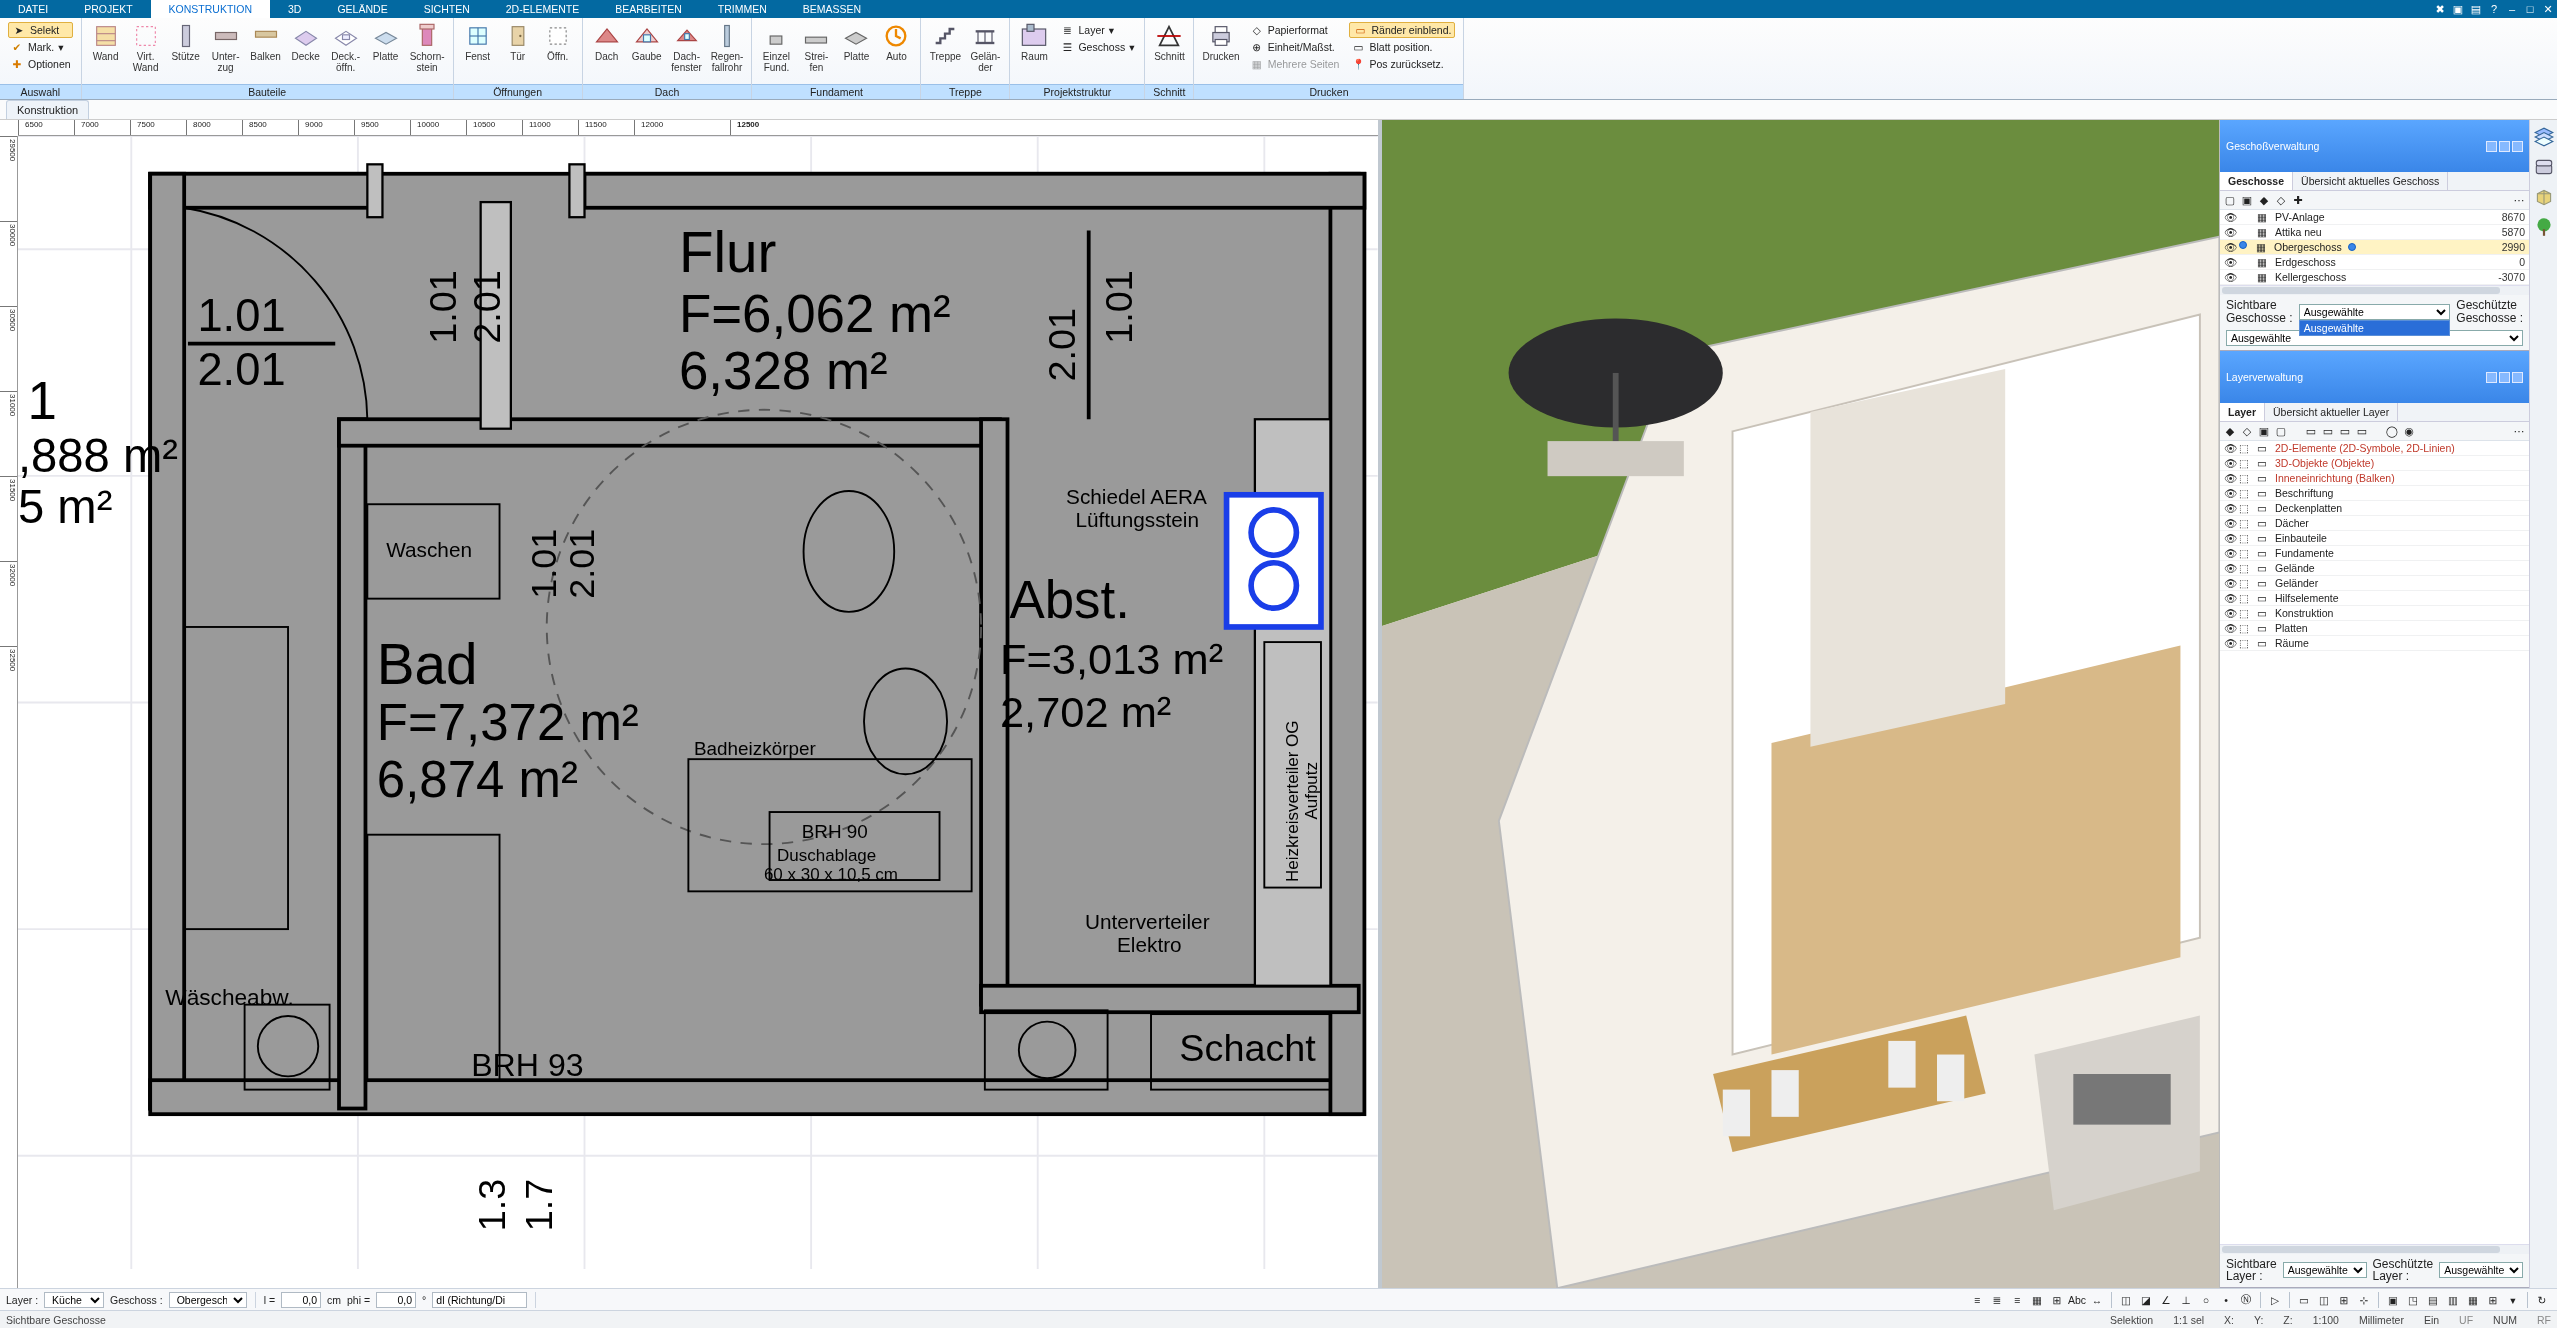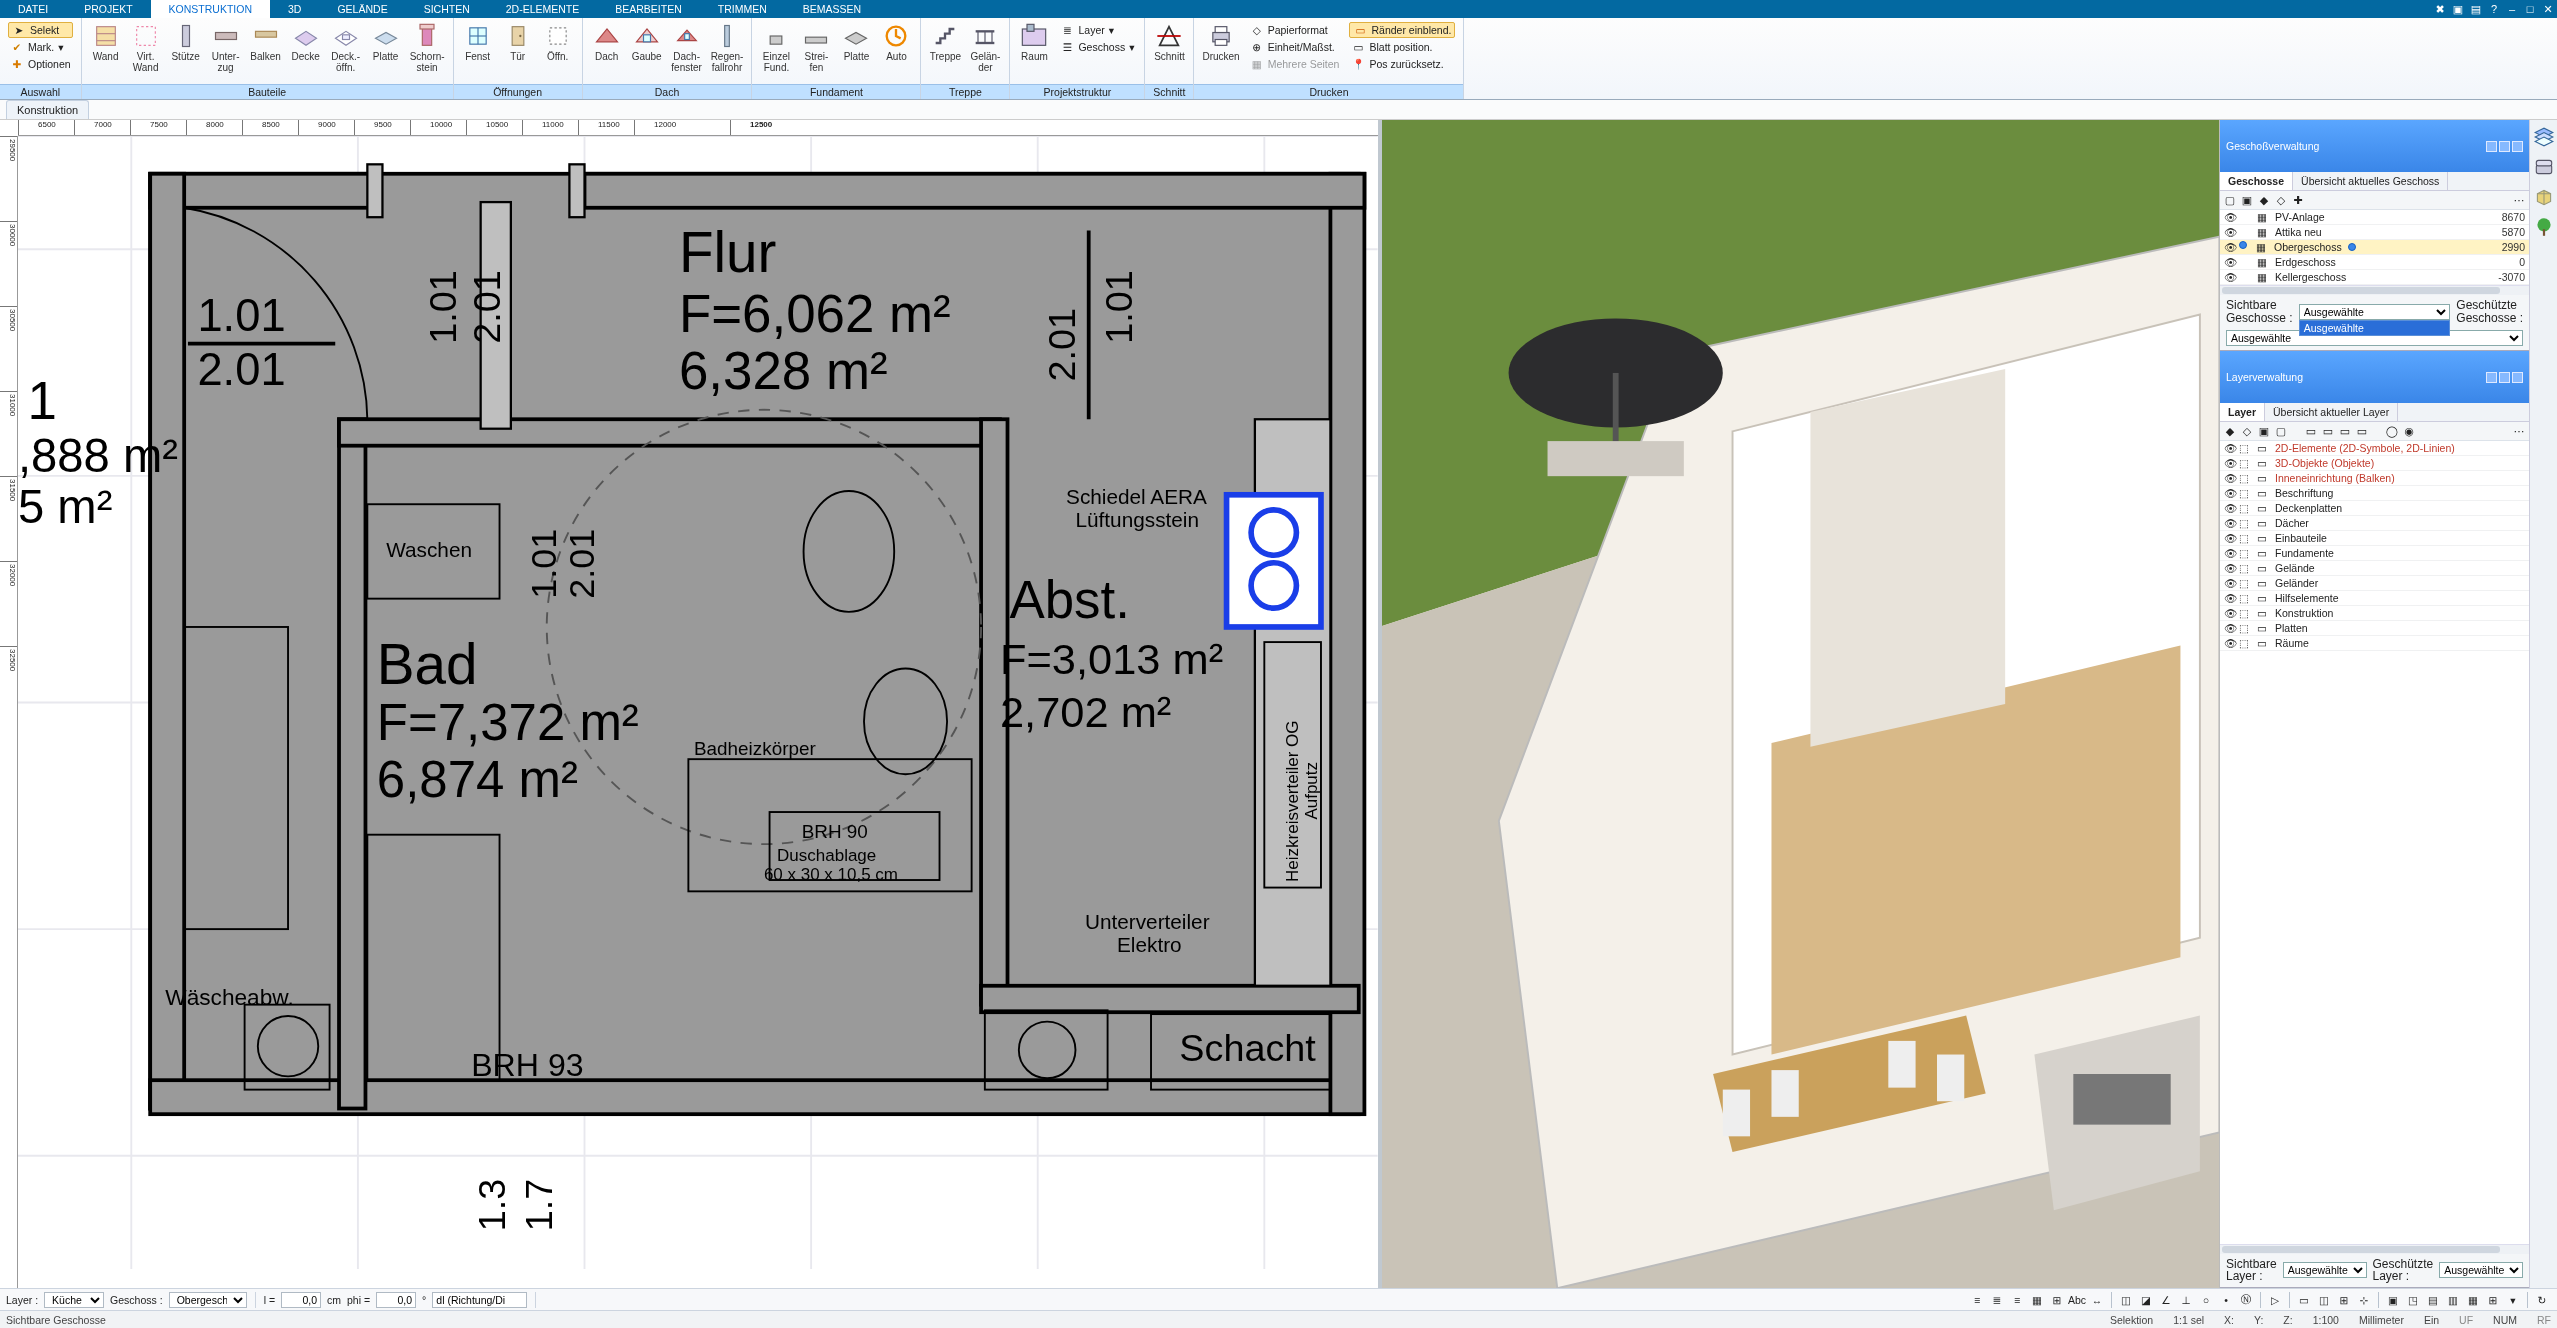--- a/index.html
+++ b/index.html
@@ -38,21 +38,21 @@
 .view2d { flex:1.02; display:flex; position:relative; border-right:4px solid #c0c8d0; background:#fff; min-width:0;}
 .view3d { flex:0.62; position:relative; background:#888; min-width:0; overflow:hidden;}
 .sidepanel { width:310px; display:flex; flex-direction:column; border-left:1px solid #bbb; background:#f4f6f8; min-width:0;}
 .edge-tools{ width:28px; background:#eef2f6; border-left:1px solid #ccd; display:flex; flex-direction:column; align-items:center; gap:8px; padding-top:6px;}
 .edge-tools .et{width:22px;height:22px;display:flex;align-items:center;justify-content:center;cursor:pointer;}
 
 
 .ruler-h{position:absolute;top:0;left:18px;right:0;height:16px;background:#fff;border-bottom:1px solid #999;font-size:8px;overflow:hidden;}
 .ruler-v{position:absolute;top:16px;left:0;width:18px;bottom:0;background:#fff;border-right:1px solid #999;font-size:8px;}
 .canvas2d{position:absolute;top:16px;left:18px;right:0;bottom:0;background:#fff;overflow:hidden;}
-.ruler-h .tick{position:absolute;top:0;height:100%;border-left:1px solid #777;padding-left:19px;}
+.ruler-h .tick{position:absolute;top:0;height:100%;border-left:1px solid #777;padding-left:6px;}
 .ruler-v .tick{position:absolute;left:0;width:100%;border-top:1px solid #777;writing-mode:vertical-rl;padding-top:2px;}
 
 
 .pane{display:flex;flex-direction:column;border-bottom:1px solid #aab;}
 .pane .ptitle{background:linear-gradient(#5aa6ff,#3a86e8);color:#fff;font-size:10.5px;padding:20px 6px;display:flex;align-items:center;}
 .pane .ptitle .pspacer{flex:1;}
 .pane .ptitle .pbtn{width:11px;height:11px;border:1px solid #dfe9ff;margin-left:2px;background:#86b9ff;}
 .pane .tabs2{display:flex;font-size:10.5px;background:#f0f3f7;border-bottom:1px solid #ccd;}
 .pane .tabs2 .t2{padding:3px 8px;border-right:1px solid #ccd;cursor:pointer;}
 .pane .tabs2 .t2.active{background:#fff;font-weight:600;}

